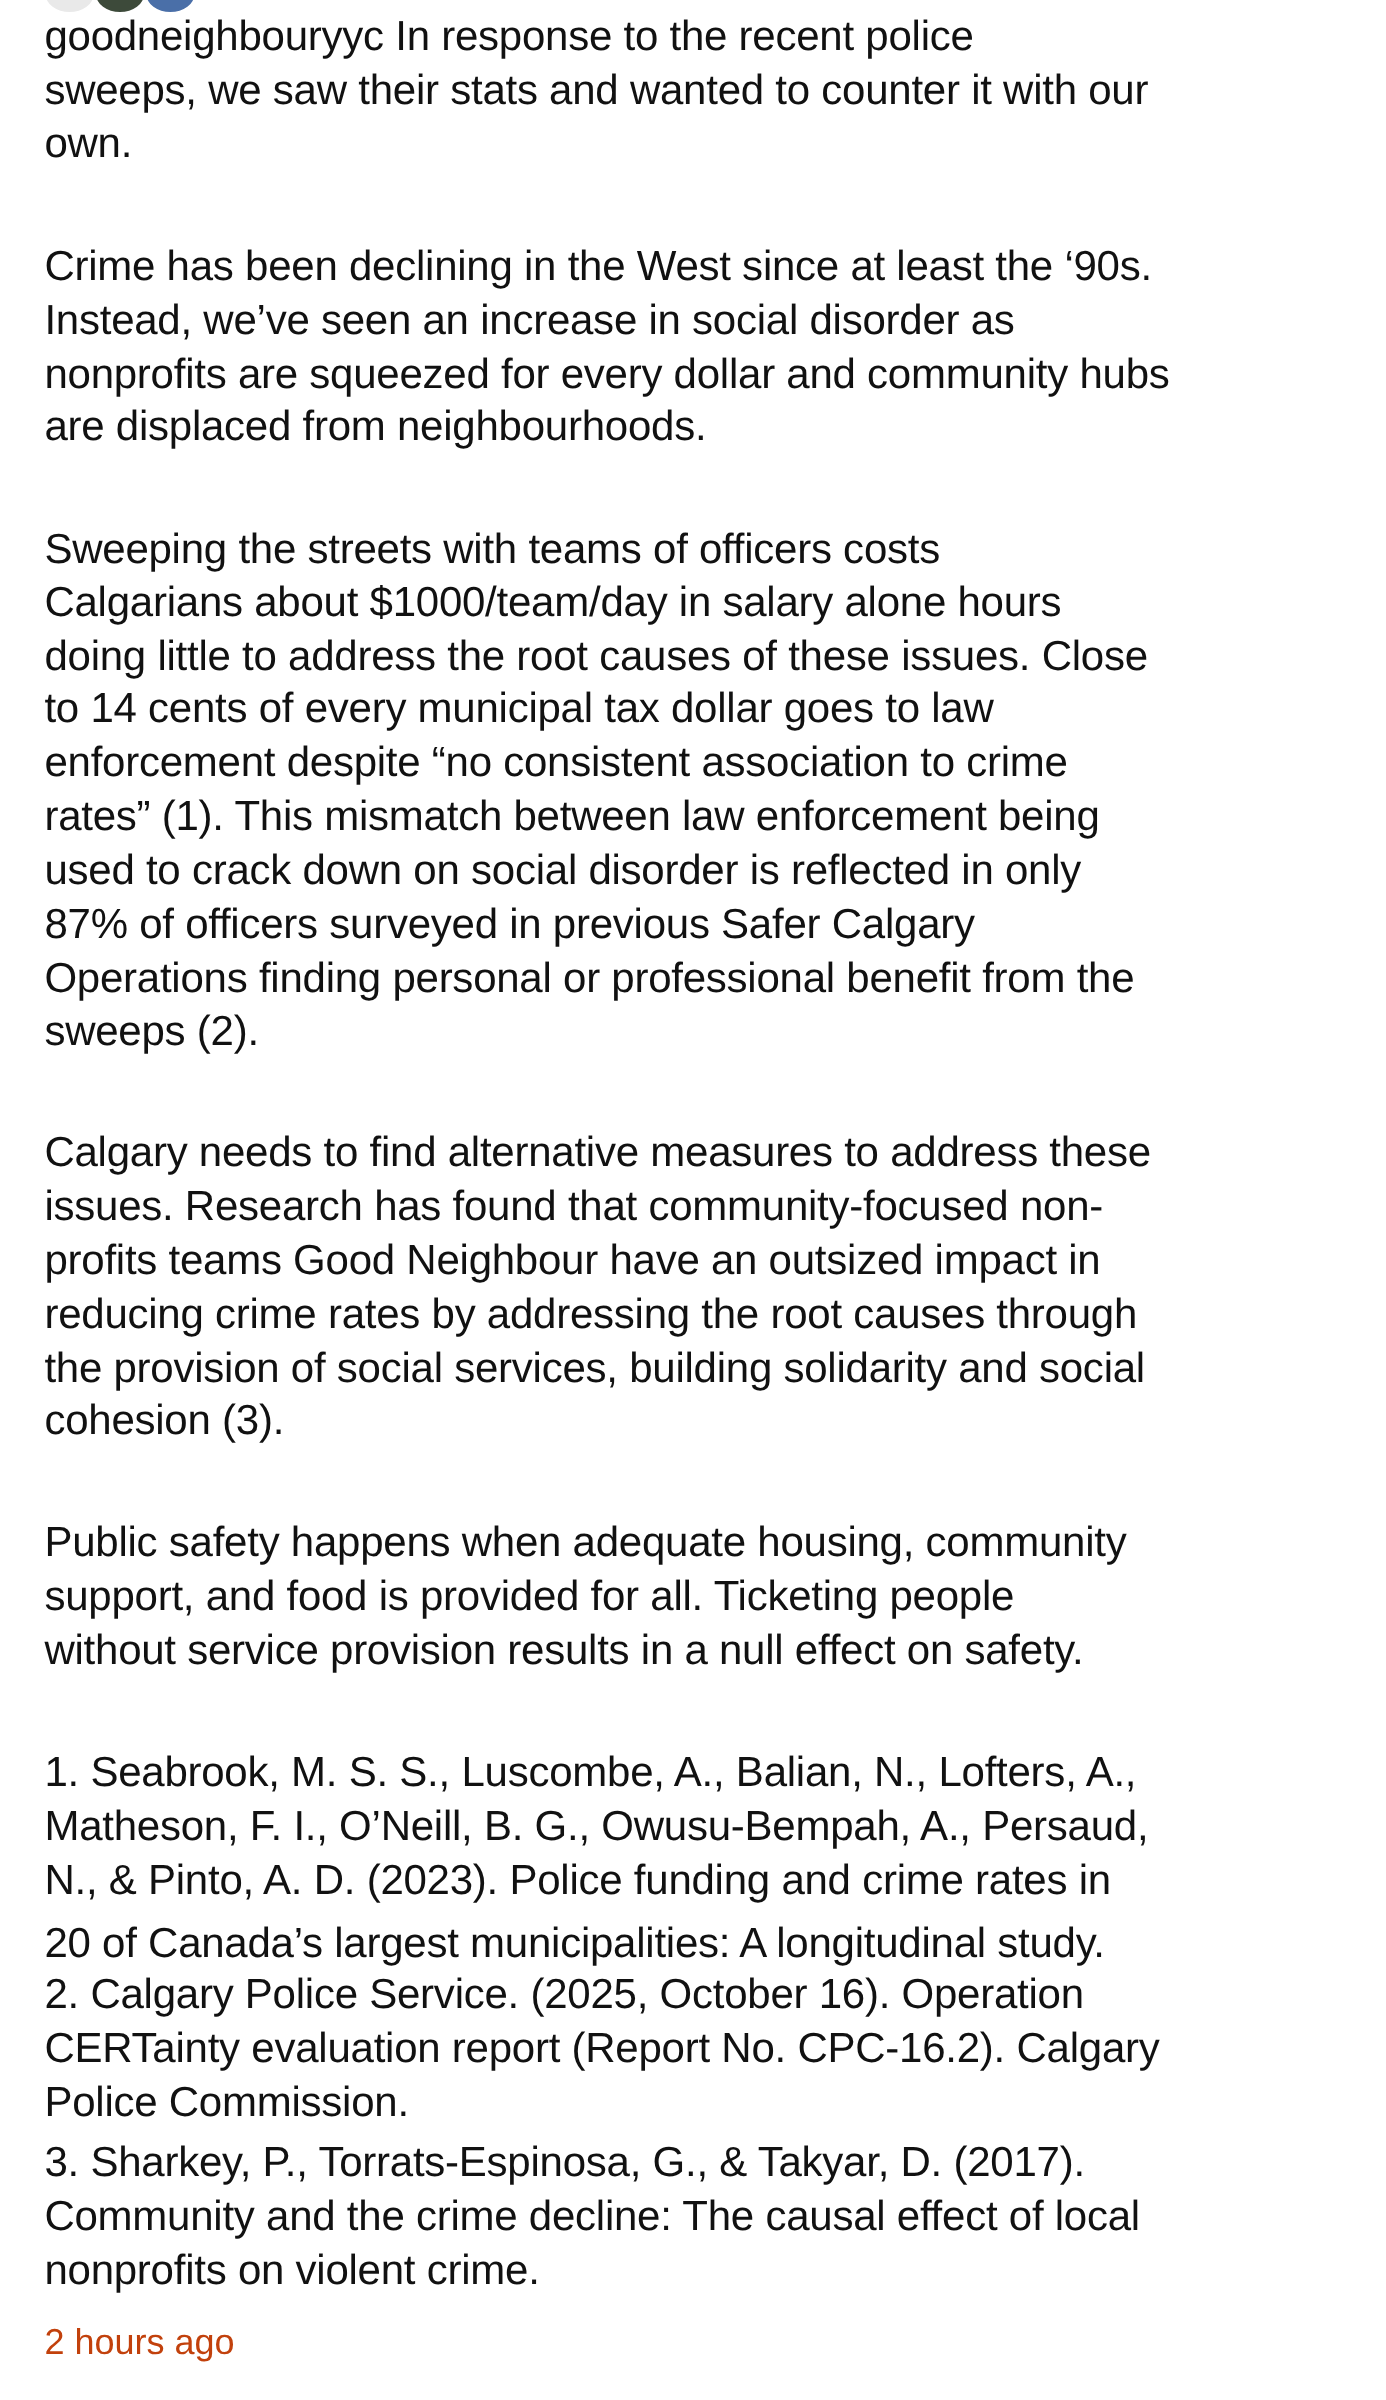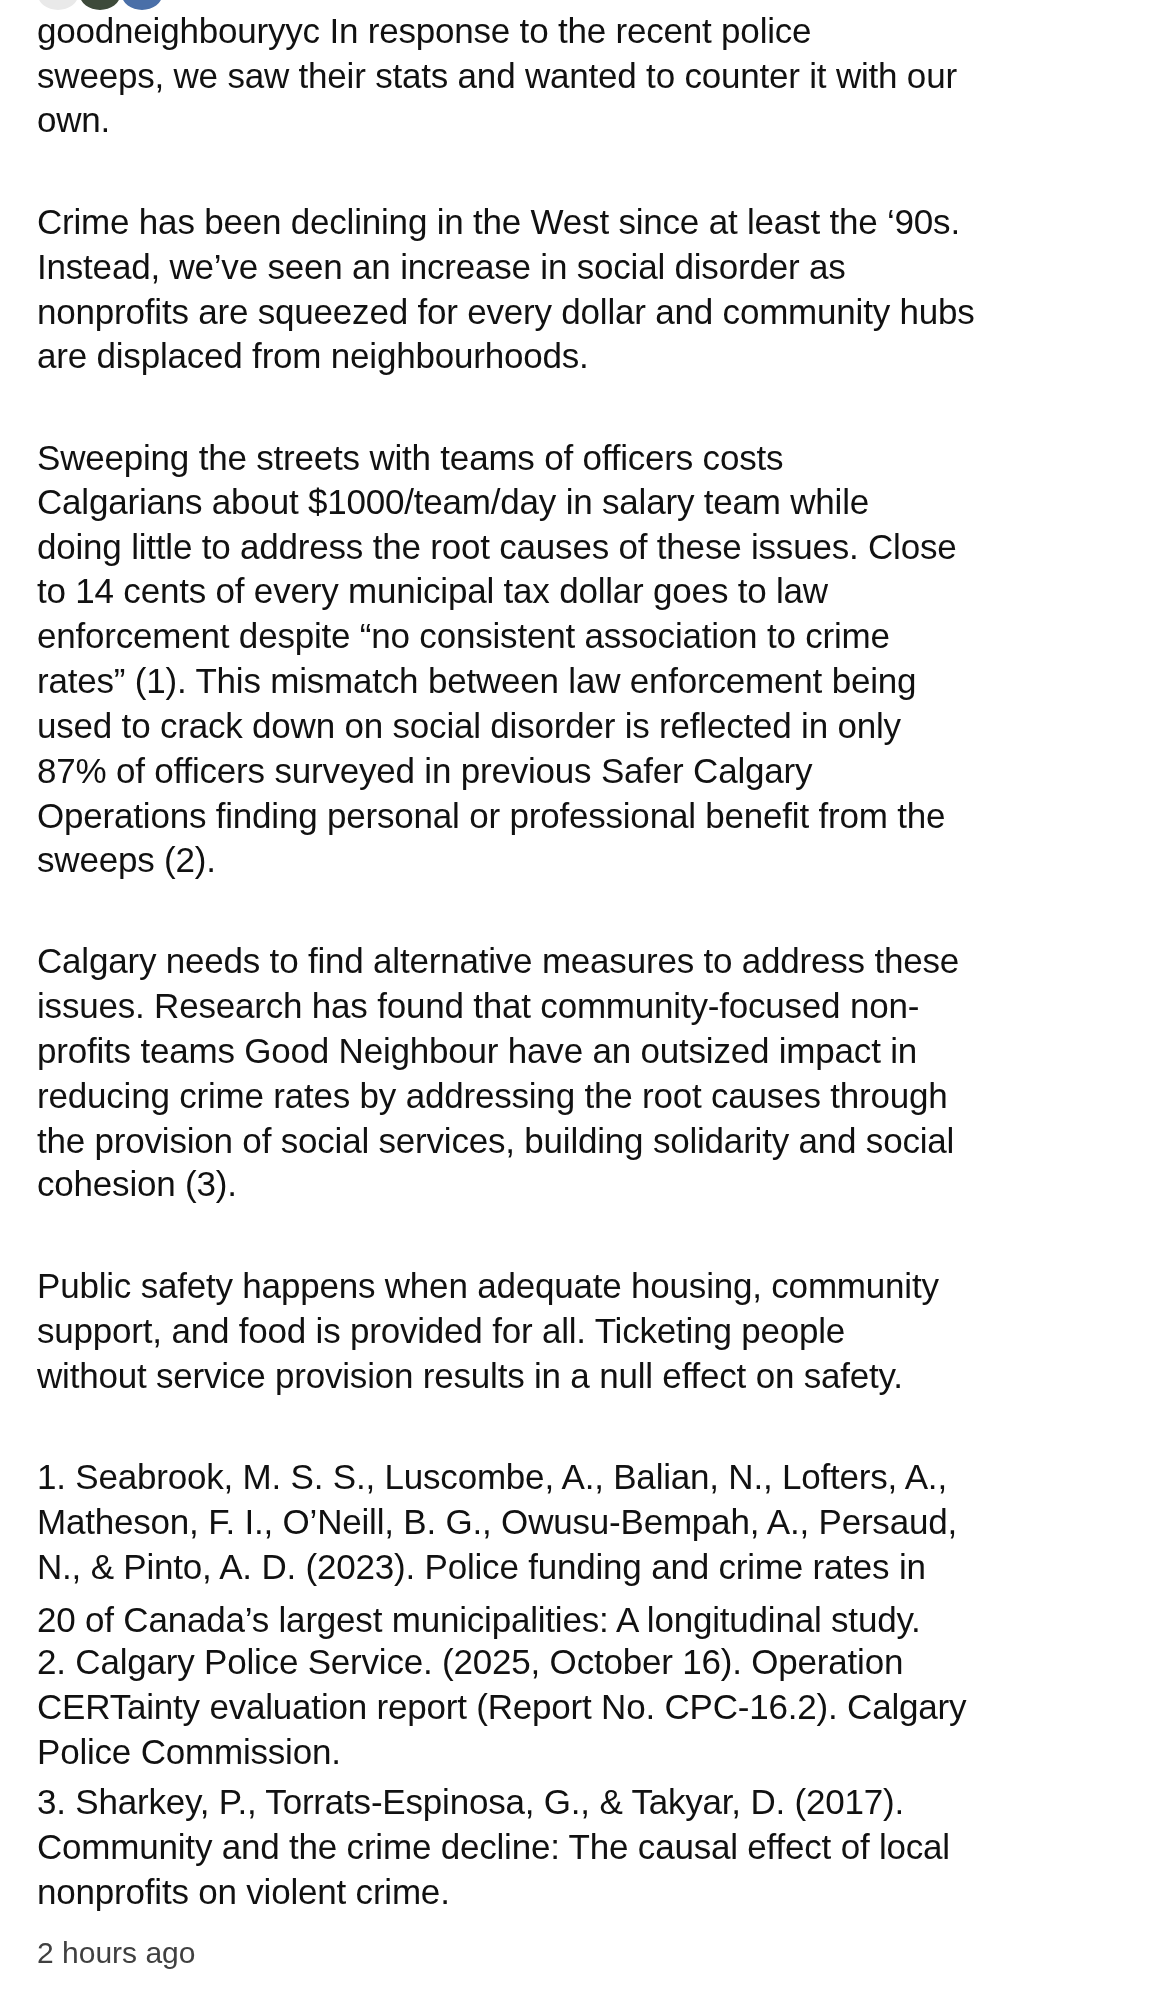--- a/index.html
+++ b/index.html
@@ -7,21 +7,21 @@
          font-family:"Liberation Sans", sans-serif; color:#111111; }
   .avatars { position:absolute; left:36px; top:-22px; height:30px; }
   .av { position:absolute; top:0; width:40px; height:30px; border-radius:50%; border:2px solid #fff; }
   .av1 { left:0; background:#e9e9e9; }
   .av2 { left:42px; background:#3d4a3a; }
   .av3 { left:84px; background:#4a6fa8; }
   .line { position:absolute; left:37px; font-size:35px; line-height:44px; white-space:nowrap;
           transform:translateY(-50%); letter-spacing:-0.2px; }
   .username { font-weight:normal; }
   .ts { position:absolute; left:37px; top:1953px; transform:translateY(-50%);
-        font-size:30px; color:#404040; white-space:nowrap; }
+        font-size:30px; color:#c2410c; white-space:nowrap; }
 </style>
 </head>
 <body>
 
 <div class="avatars">
   <span class="av av1"></span>
   <span class="av av2"></span>
   <span class="av av3"></span>
 </div>
 
@@ -33,21 +33,21 @@
 
 <div>
   <div class="line" style="top:222px">Crime has been declining in the West since at least the ‘90s.</div>
   <div class="line" style="top:267px">Instead, we’ve seen an increase in social disorder as</div>
   <div class="line" style="top:312px">nonprofits are squeezed for every dollar and community hubs</div>
   <div class="line" style="top:356px">are displaced from neighbourhoods.</div>
 </div>
 
 <div>
   <div class="line" style="top:458px">Sweeping the streets with teams of officers costs</div>
-  <div class="line" style="top:502px">Calgarians about $1000/team/day in salary team while</div>
+  <div class="line" style="top:502px">Calgarians about $1000/team/day in salary alone hours</div>
   <div class="line" style="top:547px">doing little to address the root causes of these issues. Close</div>
   <div class="line" style="top:591px">to 14 cents of every municipal tax dollar goes to law</div>
   <div class="line" style="top:636px">enforcement despite “no consistent association to crime</div>
   <div class="line" style="top:681px">rates” (1). This mismatch between law enforcement being</div>
   <div class="line" style="top:726px">used to crack down on social disorder is reflected in only</div>
   <div class="line" style="top:771px">87% of officers surveyed in previous Safer Calgary</div>
   <div class="line" style="top:816px">Operations finding personal or professional benefit from the</div>
   <div class="line" style="top:860px">sweeps (2).</div>
 </div>
 

